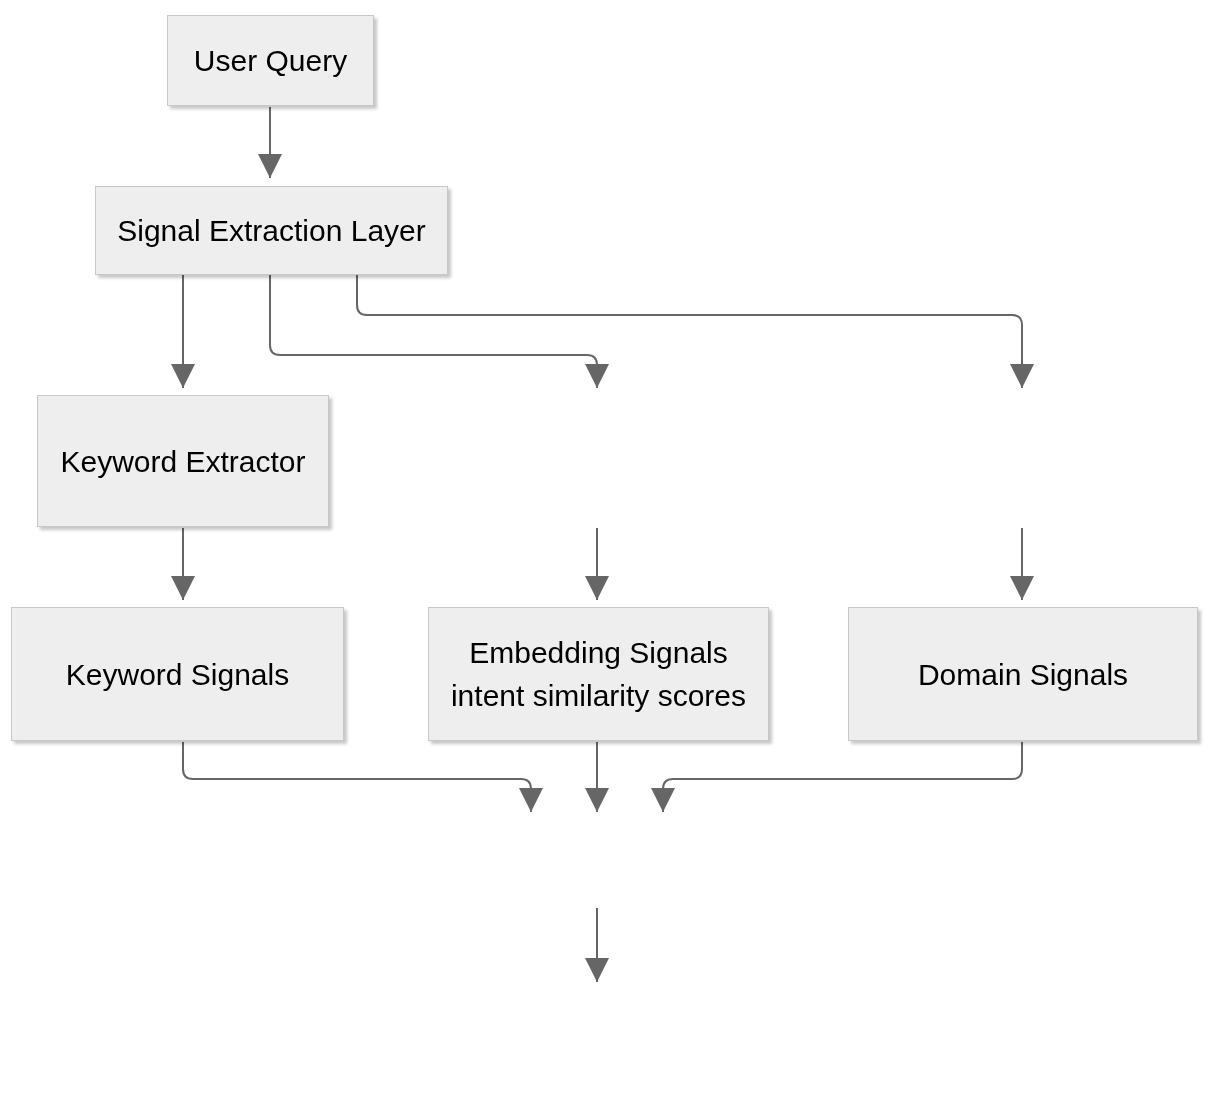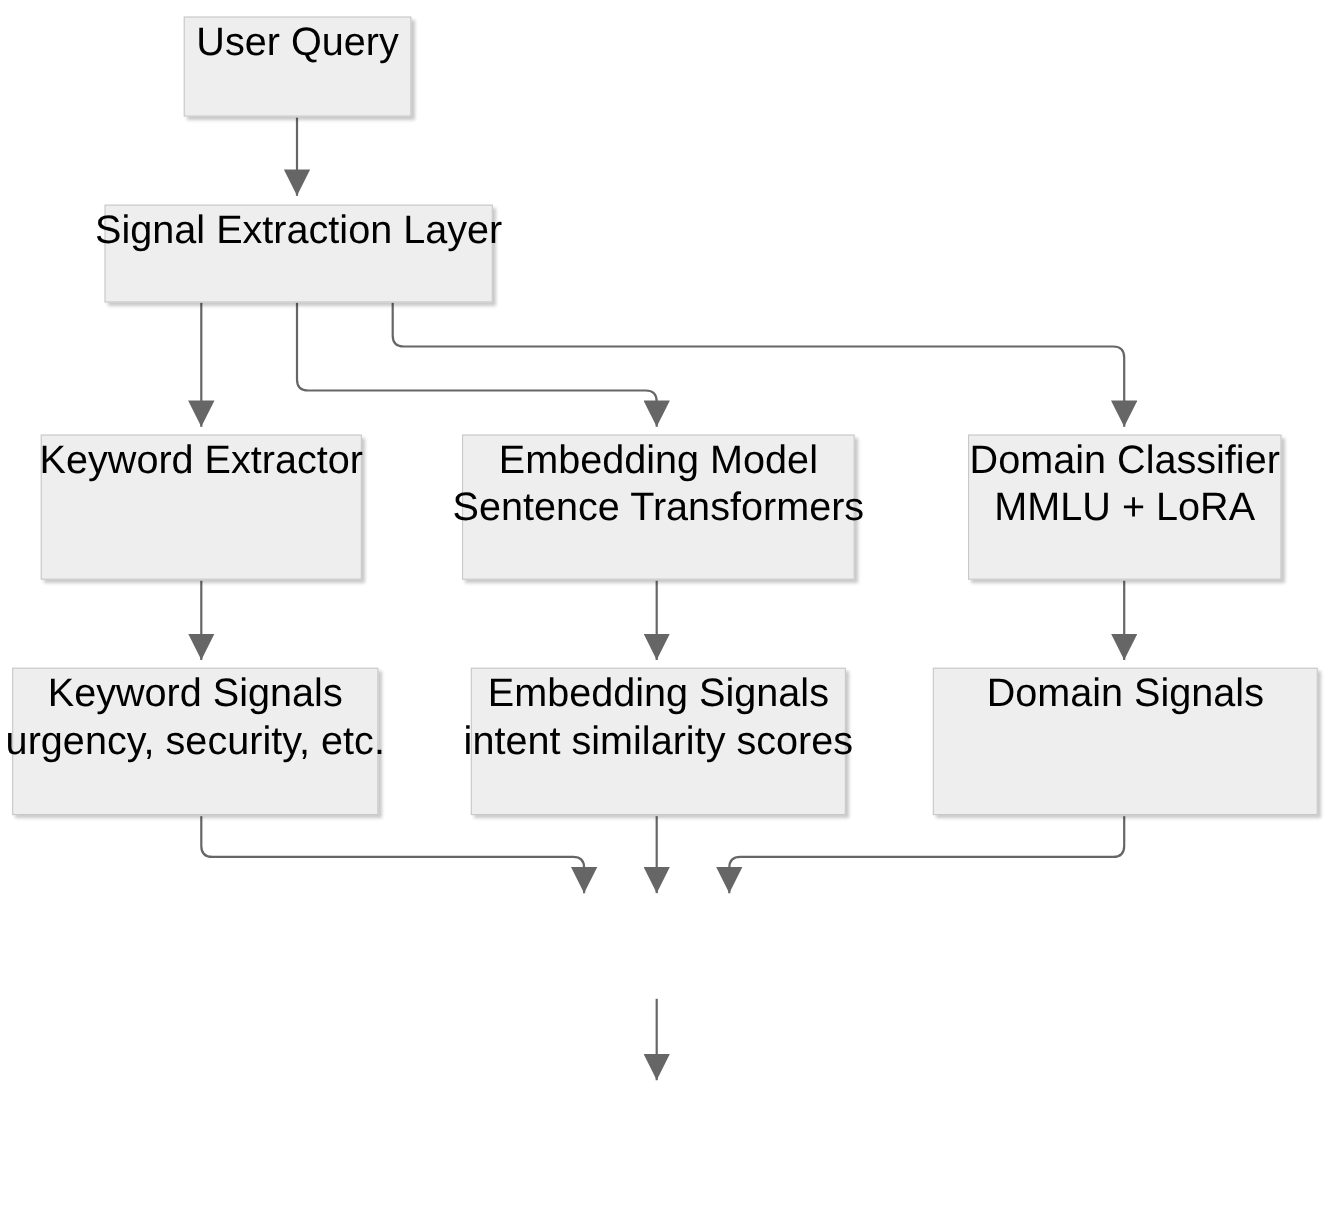--- a/index.html
+++ b/index.html
@@ -31,23 +31,24 @@
   }
   .arrow-head { fill: var(--edge); }
   .node {
     position: absolute;
     background: var(--node-fill);
     border: 1px solid var(--node-border);
     box-shadow: 3px 3px 3px rgba(0,0,0,0.22);
     display: flex;
     flex-direction: column;
     align-items: center;
+    justify-content: center;
     text-align: center;
     color: var(--text);
-    font-size: 36px;
+    font-size: 30px;
     line-height: 43px;
     white-space: nowrap;
   }
 </style>
 </head>
 <body>
 
 <div class="canvas">
 
   <svg class="edges" width="1215" height="1096" viewBox="0 0 1215 1096" xmlns="http://www.w3.org/2000/svg">
@@ -74,33 +75,24 @@
   </div>
 
   <div class="node" style="left:95px; top:186px; width:353px; height:89px">
     <span>Signal Extraction Layer</span>
   </div>
 
   <div class="node" style="left:37px; top:395px; width:292px; height:132px">
     <span>Keyword Extractor</span>
   </div>
 
-  <div class="node" style="left:420px; top:395px; width:357px; height:132px">
-    <span>Embedding Model</span>
-    <span>Sentence Transformers</span>
-  </div>
 
-  <div class="node" style="left:880px; top:395px; width:285px; height:132px">
-    <span>Domain Classifier</span>
-    <span>MMLU + LoRA</span>
-  </div>
 
   <div class="node" style="left:11px; top:607px; width:333px; height:134px">
     <span>Keyword Signals</span>
-    <span>urgency, security, etc.</span>
   </div>
 
   <div class="node" style="left:428px; top:607px; width:341px; height:134px">
     <span>Embedding Signals</span>
     <span>intent similarity scores</span>
   </div>
 
   <div class="node" style="left:848px; top:607px; width:350px; height:134px">
     <span>Domain Signals</span>
   </div>

